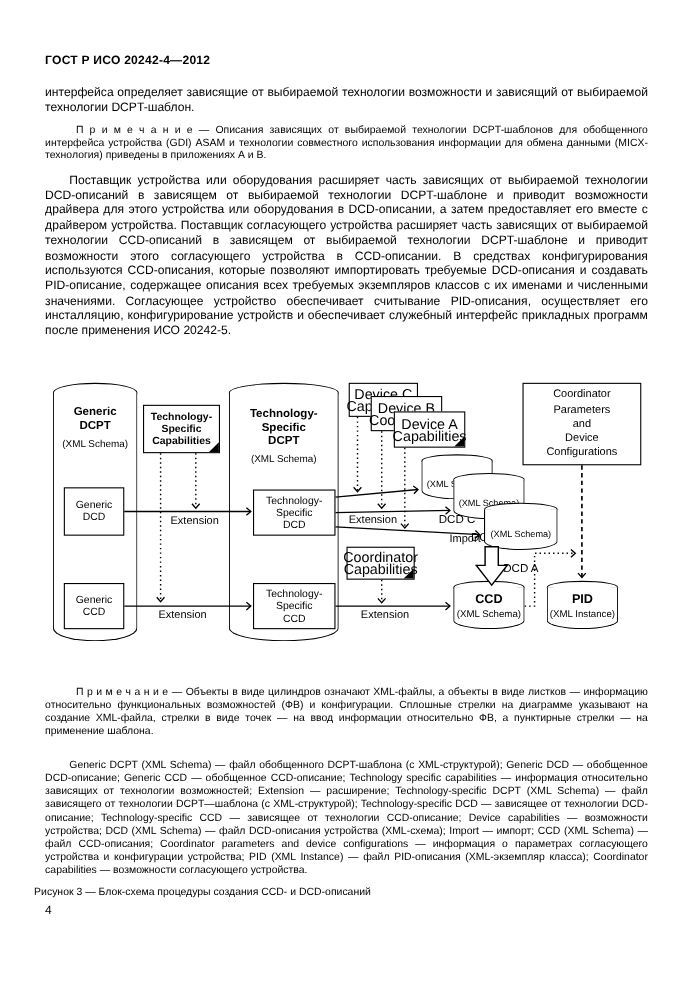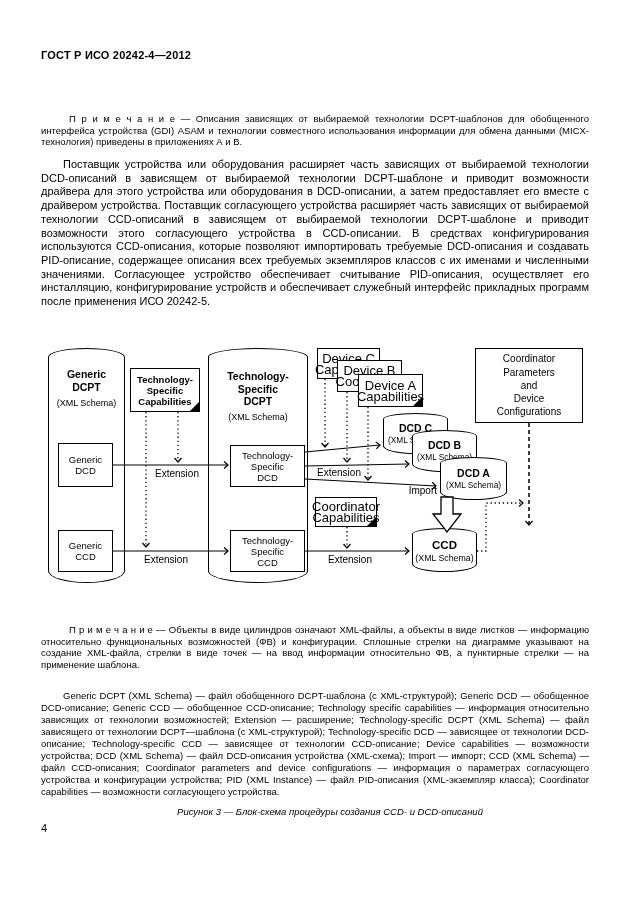--- a/index.html
+++ b/index.html
@@ -8,38 +8,38 @@
     position:relative; width:630px; height:913px; background:#ffffff;
     font-family:"Liberation Sans", sans-serif; color:#000;
     overflow:hidden; margin:0 auto;
   }
   .doc-header { position:absolute; left:41px; top:49px; font-size:11px; font-weight:bold; letter-spacing:0.2px; }
   .col { position:absolute; left:41px; width:548px; text-align:justify; }
   .para { font-size:11px; line-height:13.7px; }
   .indent22 { text-indent:22px; }
   .note-block { font-size:9.5px; line-height:11.6px; text-indent:28px; }
   .legend-block { font-size:9.5px; line-height:12px; text-indent:22px; }
-  .caption { position:absolute; left:56px; width:548px; text-align:center; font-size:9.5px;font-style:italic; }
+  .caption { position:absolute; left:31px; width:548px; text-align:left; font-size:9.5px; }
   .pagenum { position:absolute; left:41px; top:822px; font-size:11px; }
 
   
   .diagram { position:absolute; left:0; top:345px; width:630px; height:252px; }
   .diagram svg.overlay { position:absolute; left:0; top:0; z-index:30; pointer-events:none; }
 
   .cyl { position:absolute; z-index:2; }
   .cyl .cyl-top { position:absolute; left:0; right:0; top:0; border:1.4px solid #000; border-radius:50%; background:#fff; }
   .cyl .cyl-body { position:absolute; left:0; right:0; bottom:0; border:1.4px solid #000; border-top:none; background:#fff; }
   .cyl.big .cyl-top { height:18px; }
   .cyl.big .cyl-body { top:9px; border-radius:0 0 50% 50% / 0 0 12px 12px; }
   .cyl.sm .cyl-top { height:12px; }
   .cyl.sm .cyl-body { top:6px; border-radius:0 0 50% 50% / 0 0 8px 8px; }
 
   .cyl-title { position:absolute; left:0; width:100%; text-align:center; font-weight:bold; font-size:10.5px; line-height:12.5px; white-space:pre-line; }
   .cyl-sub   { position:absolute; left:0; width:100%; text-align:center; font-size:9px; }
-  .cyl-title2{ position:absolute; left:0; width:100%; text-align:center; font-weight:bold; font-size:10.5px; }
+  .cyl-title2{ position:absolute; left:0; width:100%; text-align:center; font-weight:normal; font-size:10.5px;margin-top:44px; }
   .cyl-sub2  { position:absolute; left:0; width:100%; text-align:center; font-size:8.3px; }
   .cyl-title3{ position:absolute; left:0; width:100%; text-align:center; font-weight:bold; font-size:11.5px; }
   .cyl-sub3  { position:absolute; left:0; width:100%; text-align:center; font-size:8.8px; }
 
   .inner-box { position:absolute; border:1.3px solid #000; background:#fff; display:flex; align-items:center; justify-content:center;
                text-align:center; font-size:9.5px; line-height:11px; white-space:pre-line; z-index:3; }
 
   .note { position:absolute; border:1.3px solid #000; background:#fff; display:flex; align-items:center; justify-content:center;
           text-align:center; font-size:9.8px; line-height:12px; white-space:pre-line; }
   .note.fold::after { content:""; position:absolute; right:0; bottom:0; width:0; height:0;
@@ -53,20 +53,21 @@
   .lbl.ctr { text-align:center; }
   .lbl.right { text-align:right; }
 </style>
 </head>
 <body>
 
 <div class="page">
 
   <div class="doc-header">ГОСТ Р ИСО 20242-4—2012</div>
 
+  <div class="col para" style="top:78px">интерфейса определяет зависящие от выбираемой технологии возможности и зависящий от выбираемой технологии DCPT-шаблон.</div>
 
   <div class="col note-block" style="top:113px"><span>П р и м е ч а н и е</span> <span>— Описания зависящих от выбираемой технологии DCPT-шаблонов для обобщенного интерфейса устройства (GDI) ASAM и технологии совместного использования информации для обмена данными (MICX-технология) приведены в приложениях А и В.</span></div>
 
   <div class="col para indent22" style="top:158px">Поставщик устройства или оборудования расширяет часть зависящих от выбираемой технологии DCD-описаний в зависящем от выбираемой технологии DCPT-шаблоне и приводит возможности драйвера для этого устройства или оборудования в DCD-описании, а затем предоставляет его вместе с драйвером устройства. Поставщик согласующего устройства расширяет часть зависящих от выбираемой технологии CCD-описаний в зависящем от выбираемой технологии DCPT-шаблоне и приводит возможности этого согласующего устройства в CCD-описании. В средствах конфигурирования используются CCD-описания, которые позволяют импортировать требуемые DCD-описания и создавать PID-описание, содержащее описания всех требуемых экземпляров классов с их именами и численными значениями. Согласующее устройство обеспечивает считывание PID-описания, осуществляет его инсталляцию, конфигурирование устройств и обеспечивает служебный интерфейс прикладных программ после применения ИСО 20242-5.</div>
 
   <div class="diagram">
 
     <div class="cyl big" style="left:48px;top:3px;width:77px;height:235px">
       <div class="cyl-top"></div>
       <div class="cyl-body"></div>
@@ -133,20 +134,26 @@
     <div class="note small2 fold" style="left:315px;top:152px;width:62px;height:30px">Coordinator
 Capabilities</div>
 
     <div class="cyl sm" style="left:412px;top:183px;width:65px;height:44px">
       <div class="cyl-top"></div>
       <div class="cyl-body"></div>
       <div class="cyl-title3" style="top:11px">CCD</div>
       <div class="cyl-sub3" style="top:25px">(XML Schema)</div>
     </div>
 
+    <div class="cyl sm" style="left:497px;top:183px;width:65px;height:44px">
+      <div class="cyl-top"></div>
+      <div class="cyl-body"></div>
+      <div class="cyl-title3" style="top:11px">PID</div>
+      <div class="cyl-sub3" style="top:25px">(XML Instance)</div>
+    </div>
 
     <div class="lbl ctr" style="left:147px;top:123px;width:60px">Extension</div>
     <div class="lbl ctr" style="left:136px;top:209px;width:60px">Extension</div>
     <div class="lbl ctr" style="left:309px;top:122px;width:60px">Extension</div>
     <div class="lbl ctr" style="left:320px;top:209px;width:60px">Extension</div>
     <div class="lbl right" style="left:391px;top:140px;width:46px">Import</div>
 
     <svg class="overlay" width="630" height="252" viewBox="0 0 630 252">
       <defs>
         <marker id="av" markerWidth="10" markerHeight="10" refX="5" refY="5" orient="auto" markerUnits="userSpaceOnUse">

